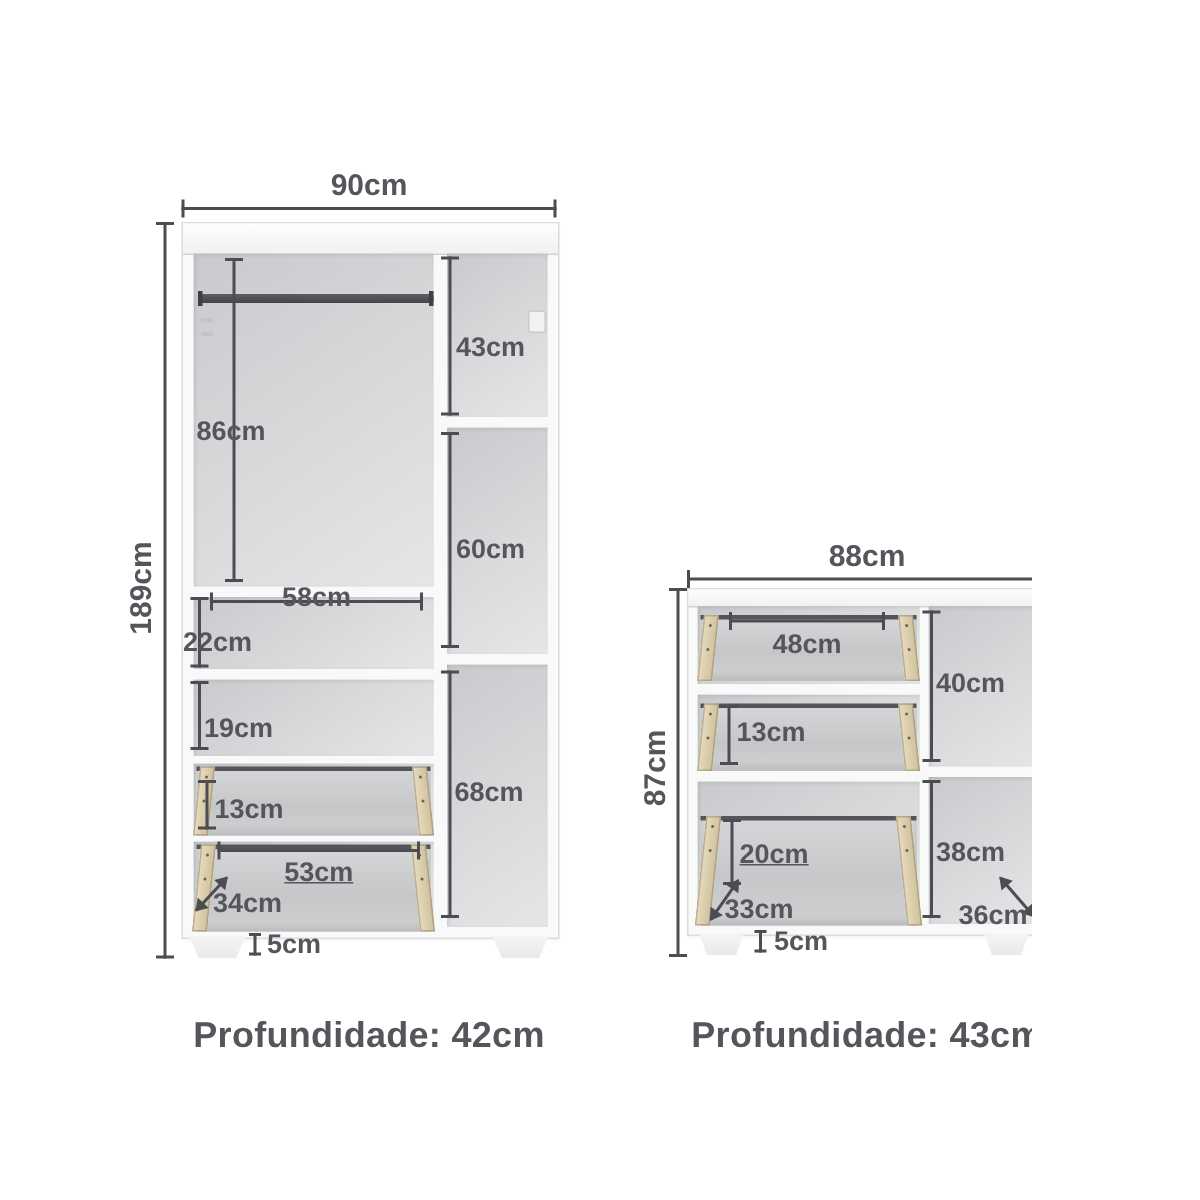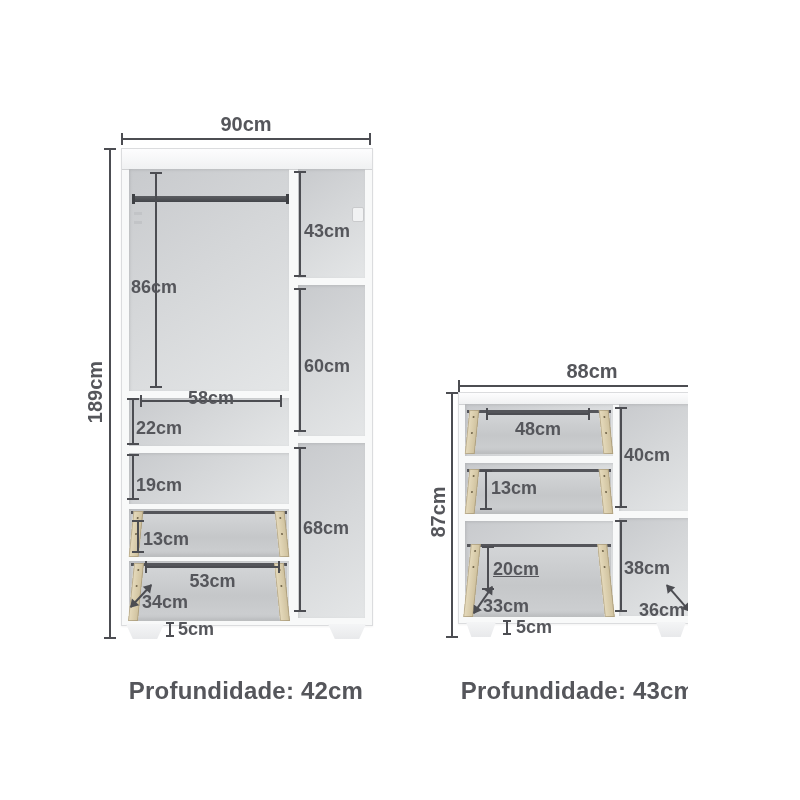--- a/index.html
+++ b/index.html
@@ -89,30 +89,30 @@
       <div class="comp" style="left:176px;top:294px;width:67px;height:175px;"></div>
     </div>
 
     <div class="dv" style="left:155px;top:172px;height:216px;"></div>
     <div class="mlabel" style="left:131px;top:277px;">86cm</div>
 
     <div class="dh" style="left:140px;top:400px;width:142px;"></div>
     <div class="mlabel center" style="left:140px;top:388px;width:142px;">58cm</div>
 
     <div class="dv" style="left:132px;top:398px;height:47px;"></div>
-    <div class="mlabel" style="left:136px;top:418px;">22cm</div>
+    <div class="mlabel" style="left:122px;top:418px;">22cm</div>
 
     <div class="dv" style="left:132px;top:454px;height:46px;"></div>
     <div class="mlabel" style="left:136px;top:475px;">19cm</div>
 
     <div class="dv" style="left:137px;top:520px;height:33px;"></div>
     <div class="mlabel" style="left:143px;top:529px;">13cm</div>
 
     <div class="dh" style="left:145px;top:566px;width:135px;"></div>
-    <div class="mlabel center" style="left:145px;top:571px;width:135px;">53cm</div>
+    <div class="mlabel center" style="left:145px;top:571px;width:135px;text-decoration:underline;">53cm</div>
 
     <div class="diag" style="left:126px;top:595px;width:30px;transform:rotate(-47deg);"></div>
     <div class="mlabel" style="left:142px;top:592px;">34cm</div>
 
     <div class="dv" style="left:299px;top:171px;height:106px;"></div>
     <div class="mlabel" style="left:304px;top:221px;">43cm</div>
 
     <div class="dv" style="left:299px;top:288px;height:144px;"></div>
     <div class="mlabel" style="left:304px;top:356px;">60cm</div>
 
@@ -122,21 +122,21 @@
     <div class="foot" style="left:126px;top:624px;width:38px;height:15px;"></div>
     <div class="foot" style="left:328px;top:624px;width:38px;height:15px;"></div>
     <div class="dv small" style="left:169px;top:622px;height:15px;"></div>
     <div class="mlabel" style="left:178px;top:619px;">5cm</div>
 
     <div class="mlabel center depth" style="left:121px;top:677px;width:250px;">Profundidade: 42cm</div>
   </div>
 
   <div>
 
-    <div class="mlabel big center" style="left:472px;top:360px;width:240px;">88cm</div>
+    <div class="mlabel big center" style="left:458px;top:360px;width:240px;">88cm</div>
     <div class="dh" style="left:458px;top:385px;width:240px;"></div>
 
     <div class="mlabel big rot" style="left:438px;top:512px;">87cm</div>
     <div class="dv" style="left:451px;top:392px;height:246px;"></div>
 
     <div class="body" style="left:458px;top:392px;width:240px;height:230px;">
       <div class="toppanel" style="height:11px;"></div>
 
       <div class="comp" style="left:6px;top:11px;width:148px;height:52px;"></div>
       <div class="drawer" style="left:8px;top:17px;width:144px;height:41px;">

